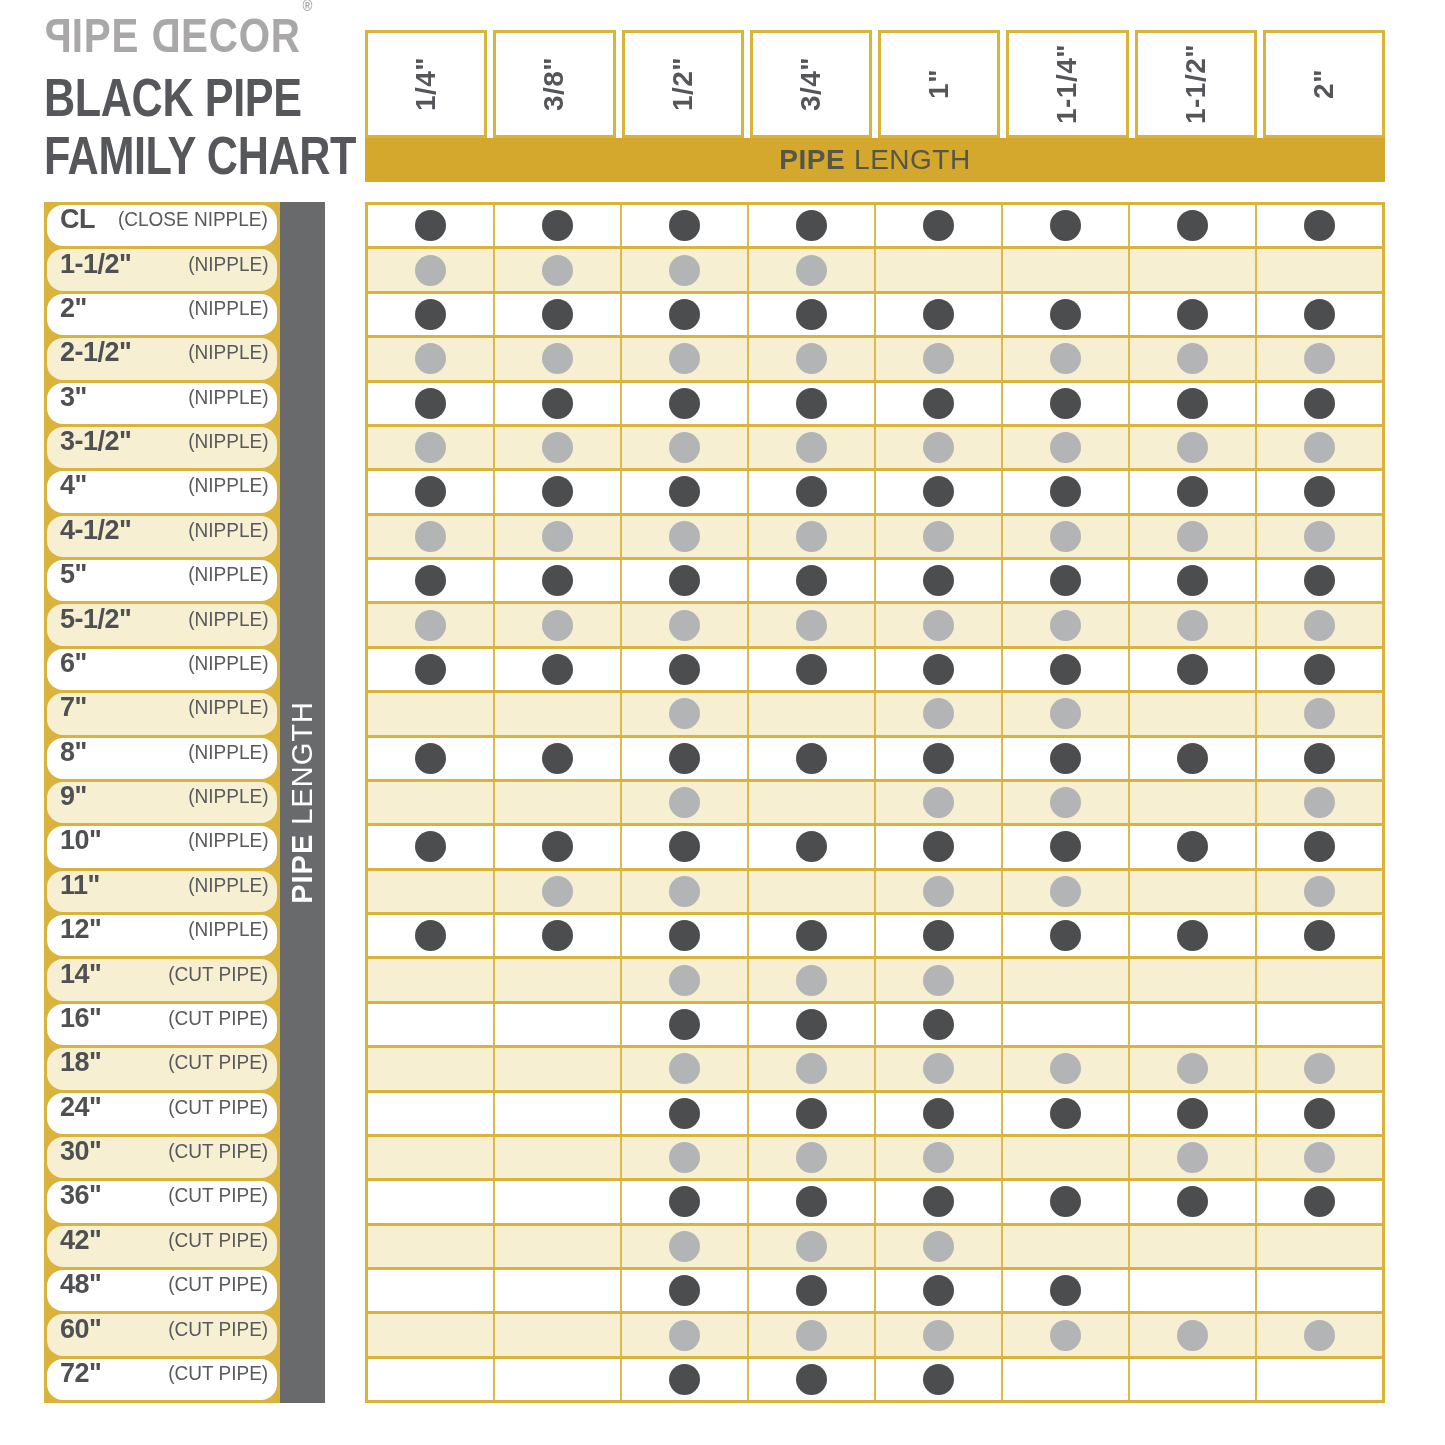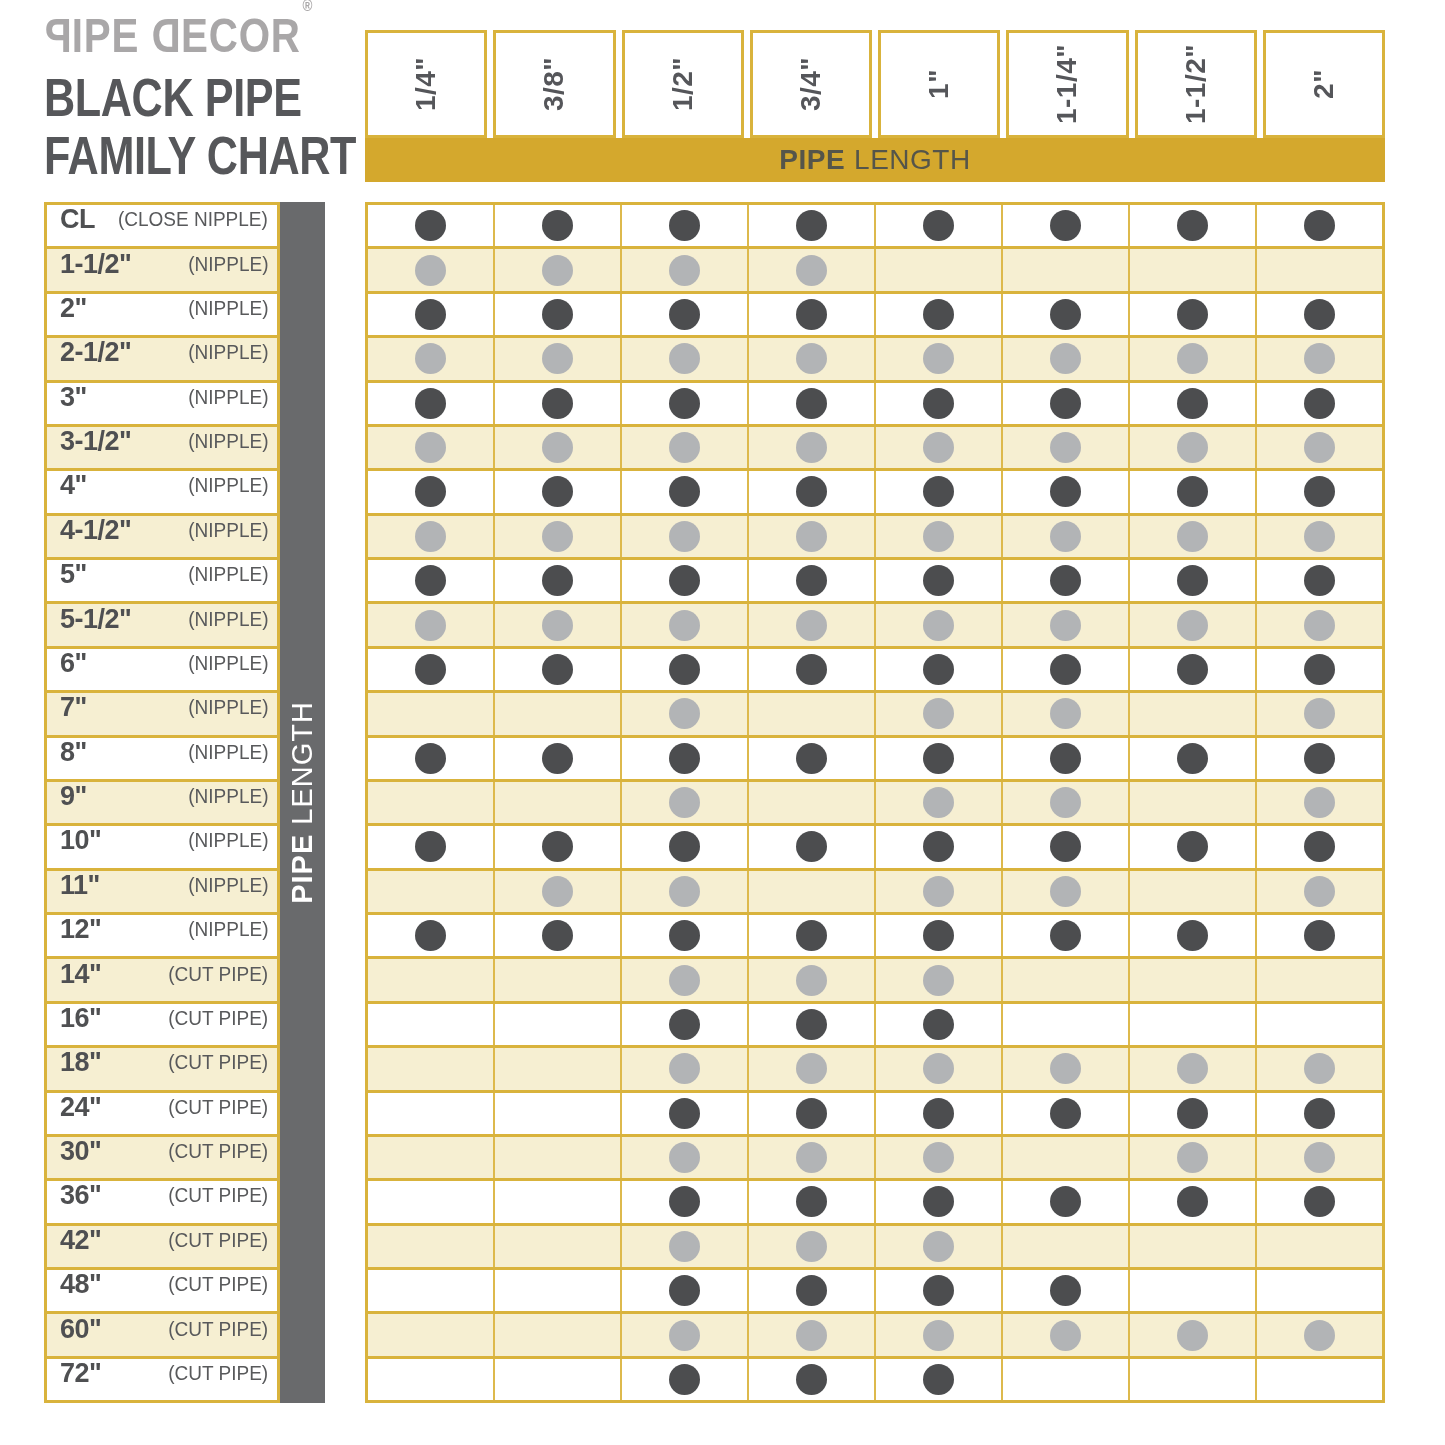--- a/index.html
+++ b/index.html
@@ -44,21 +44,21 @@
   }
   .nominal-band .b{font-weight:700;margin-right:9px;}
   
   .row-labels{
     position:absolute;left:44px;top:202px;width:236px;height:1201px;
     background:#D9B33C;display:flex;flex-direction:column;gap:3px;padding:3px;
     box-sizing:border-box;
   }
   .label-row{
     flex:1;display:flex;align-items:center;justify-content:space-between;
-    padding:0 9px 12px 13px;box-sizing:border-box;min-height:0;
+    padding:0 9px 12px 13px;box-sizing:border-box;min-height:0;border-radius:16px;
   }
   .label-row.white{background:#ffffff;}
   .label-row.cream{background:#F6EFD2;}
   .label-row .len{font-size:27px;font-weight:700;color:#4F5052;letter-spacing:-0.5px;white-space:nowrap;}
   .label-row .kind{font-size:20px;color:#58595B;white-space:nowrap;transform:scaleX(0.95);transform-origin:right center;}
   
   .length-bar{
     position:absolute;left:280px;top:202px;width:45px;height:1201px;
     background:#696A6C;display:flex;align-items:center;justify-content:center;
   }

